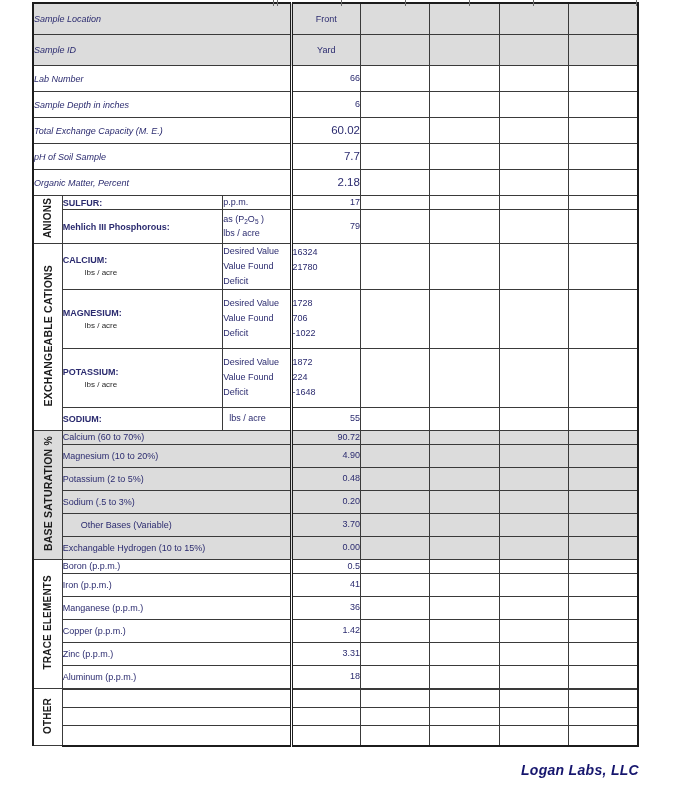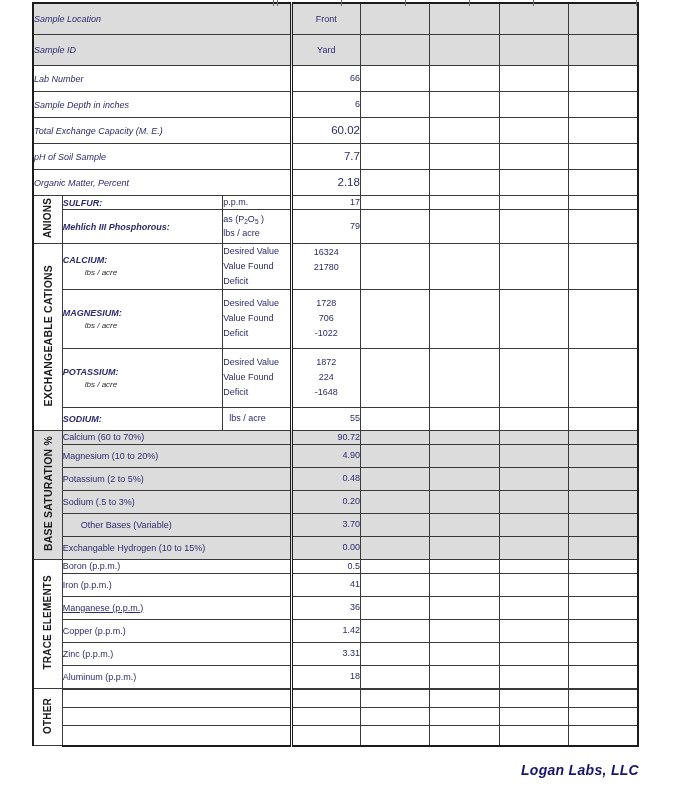--- a/index.html
+++ b/index.html
@@ -74,21 +74,20 @@
   .row-plain {
     color: #3a3a9a;
     padding-left: 10px;
     font-size: 8.5px;
   }
   .nutrient {
     color: #1a1a8c;
     font-weight: bold;
     font-size: 9.5px;
     padding-left: 10px;
-    font-style: italic;
   }
   .nutrient .sub {
     display: block;
     font-weight: normal;
     color: #2a2a2a;
     font-size: 8px;
     padding-left: 22px;
     margin-top: 3px;
   }
   .unit-cell {
@@ -138,21 +137,21 @@
   
   .triple {
     font-size: 8px;
     color: #2a2a2a;
     line-height: 1.65;
     padding-left: 4px;
   }
   .triple div { white-space: nowrap; }
 
   .triple-data {
-    text-align: center;
+    text-align: left;
     padding-right: 8px;
     font-size: 11px;
     color: #1a1a1a;
     line-height: 1.65;
   }
   .triple-data div { min-height: 13px; }
 
   
   .formula sub {
     font-size: 6.5px;
@@ -437,21 +436,21 @@
       <tr>
         <td class="row-plain" colspan="2" style="height:22px;">Iron (p.p.m.)</td>
         <td class="data-cell dbl-left">41</td>
         <td class="data-cell"></td>
         <td class="data-cell"></td>
         <td class="data-cell"></td>
         <td class="data-cell frame-right"></td>
       </tr>
 
       <tr>
-        <td class="row-plain" colspan="2" style="height:22px;text-decoration:underline;">Manganese (p.p.m.)</td>
+        <td class="row-plain" colspan="2" style="height:22px;">Manganese (p.p.m.)</td>
         <td class="data-cell dbl-left">36</td>
         <td class="data-cell"></td>
         <td class="data-cell"></td>
         <td class="data-cell"></td>
         <td class="data-cell frame-right"></td>
       </tr>
 
       <tr>
         <td class="row-plain" colspan="2" style="height:22px;">Copper (p.p.m.)</td>
         <td class="data-cell dbl-left">1.42</td>

